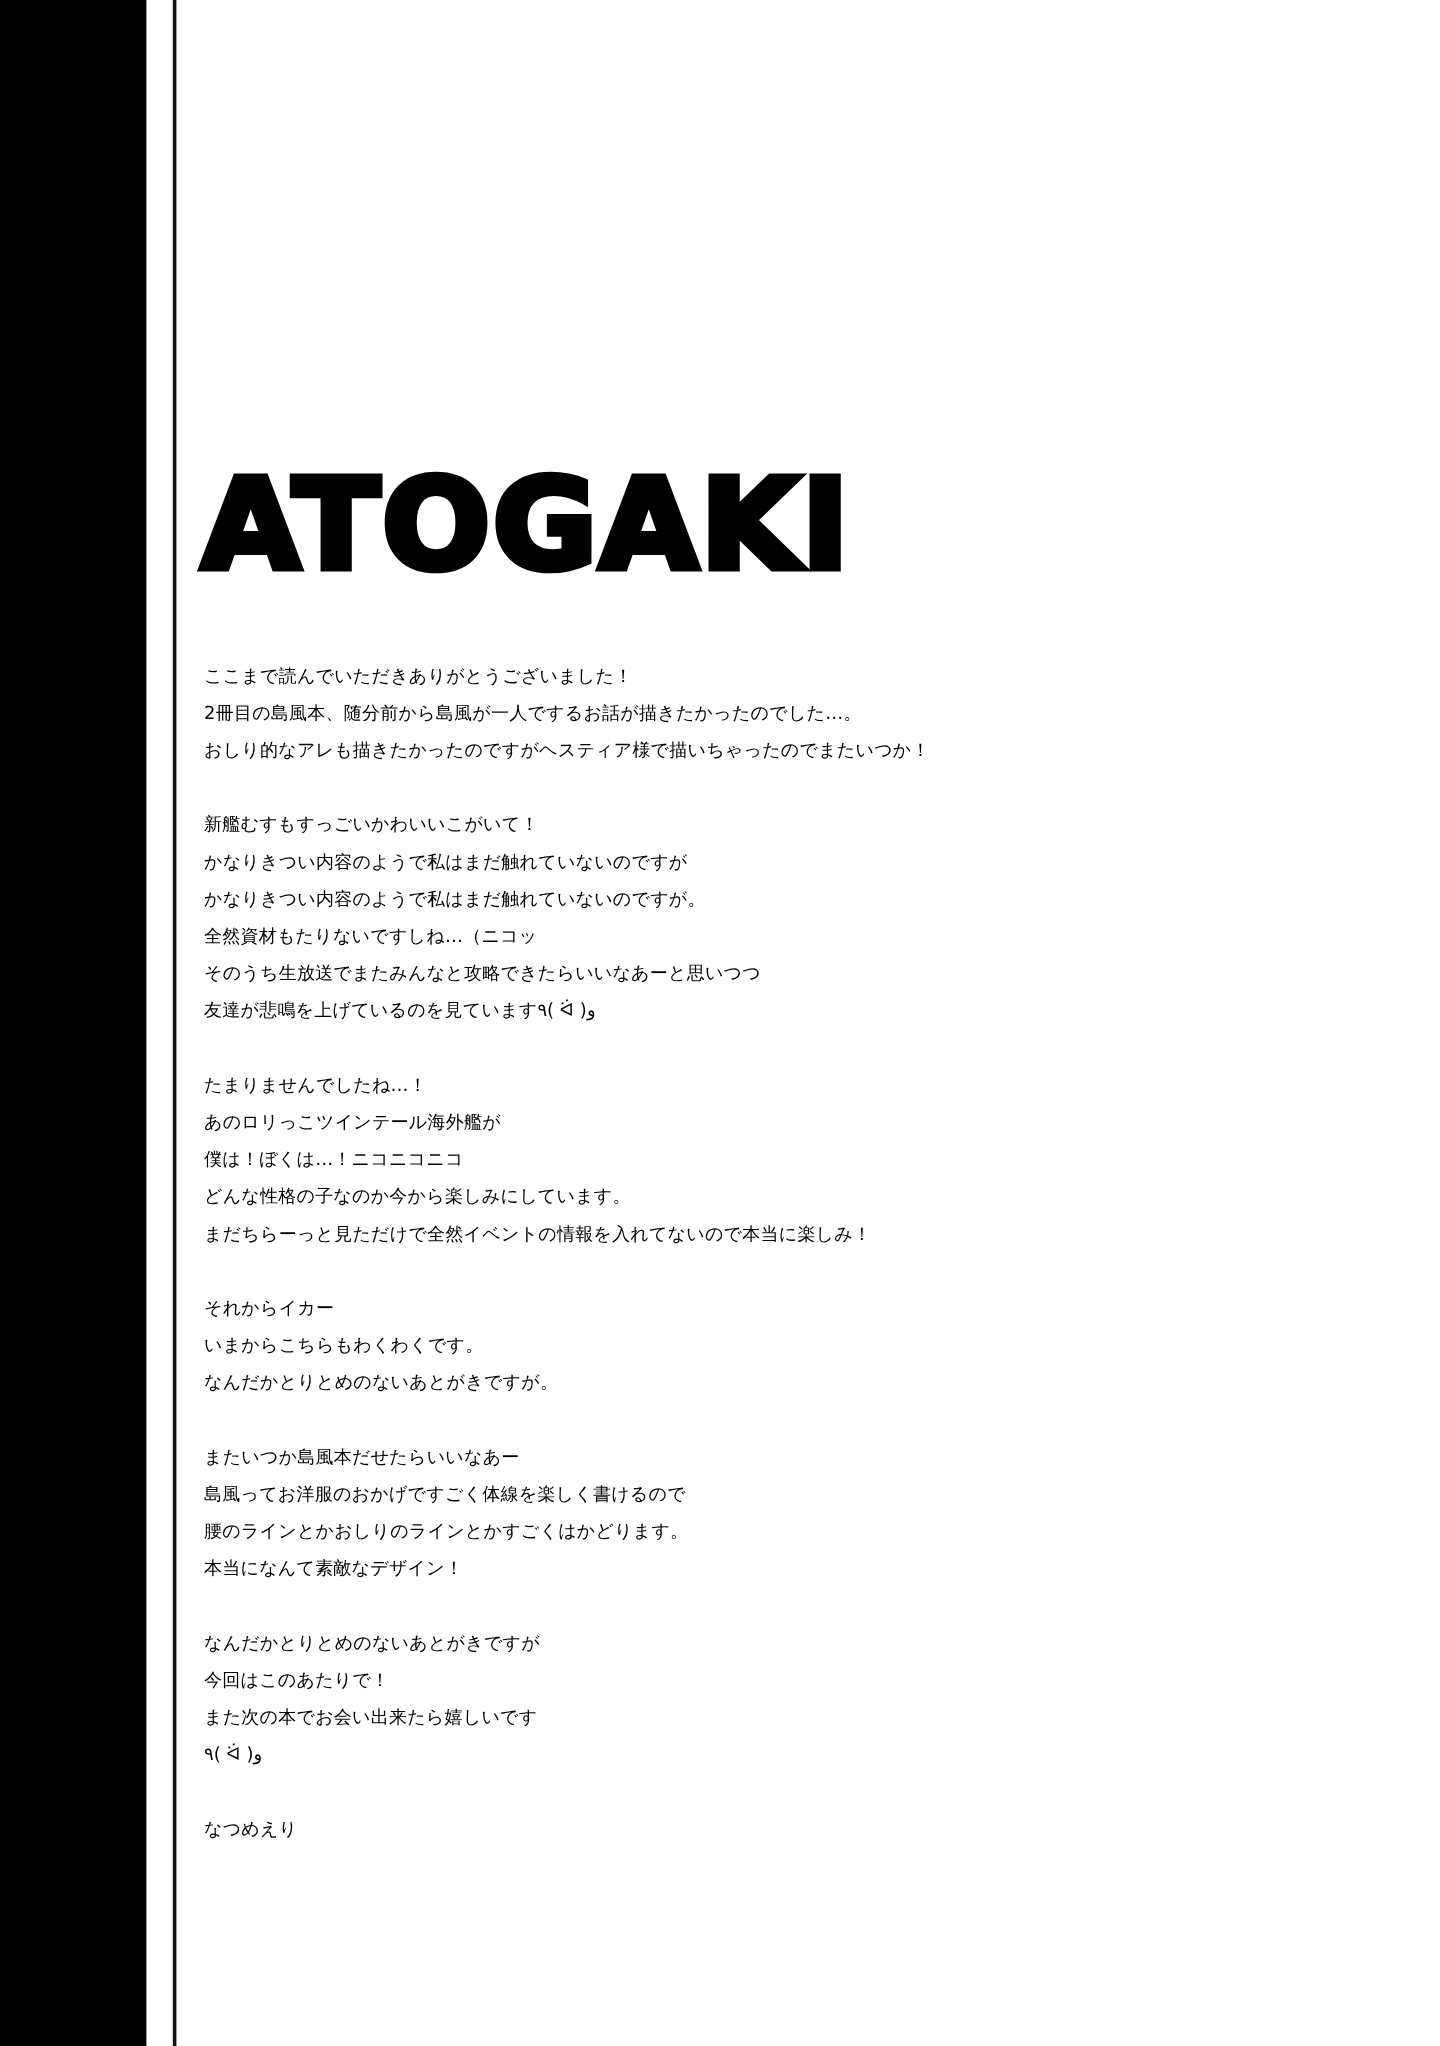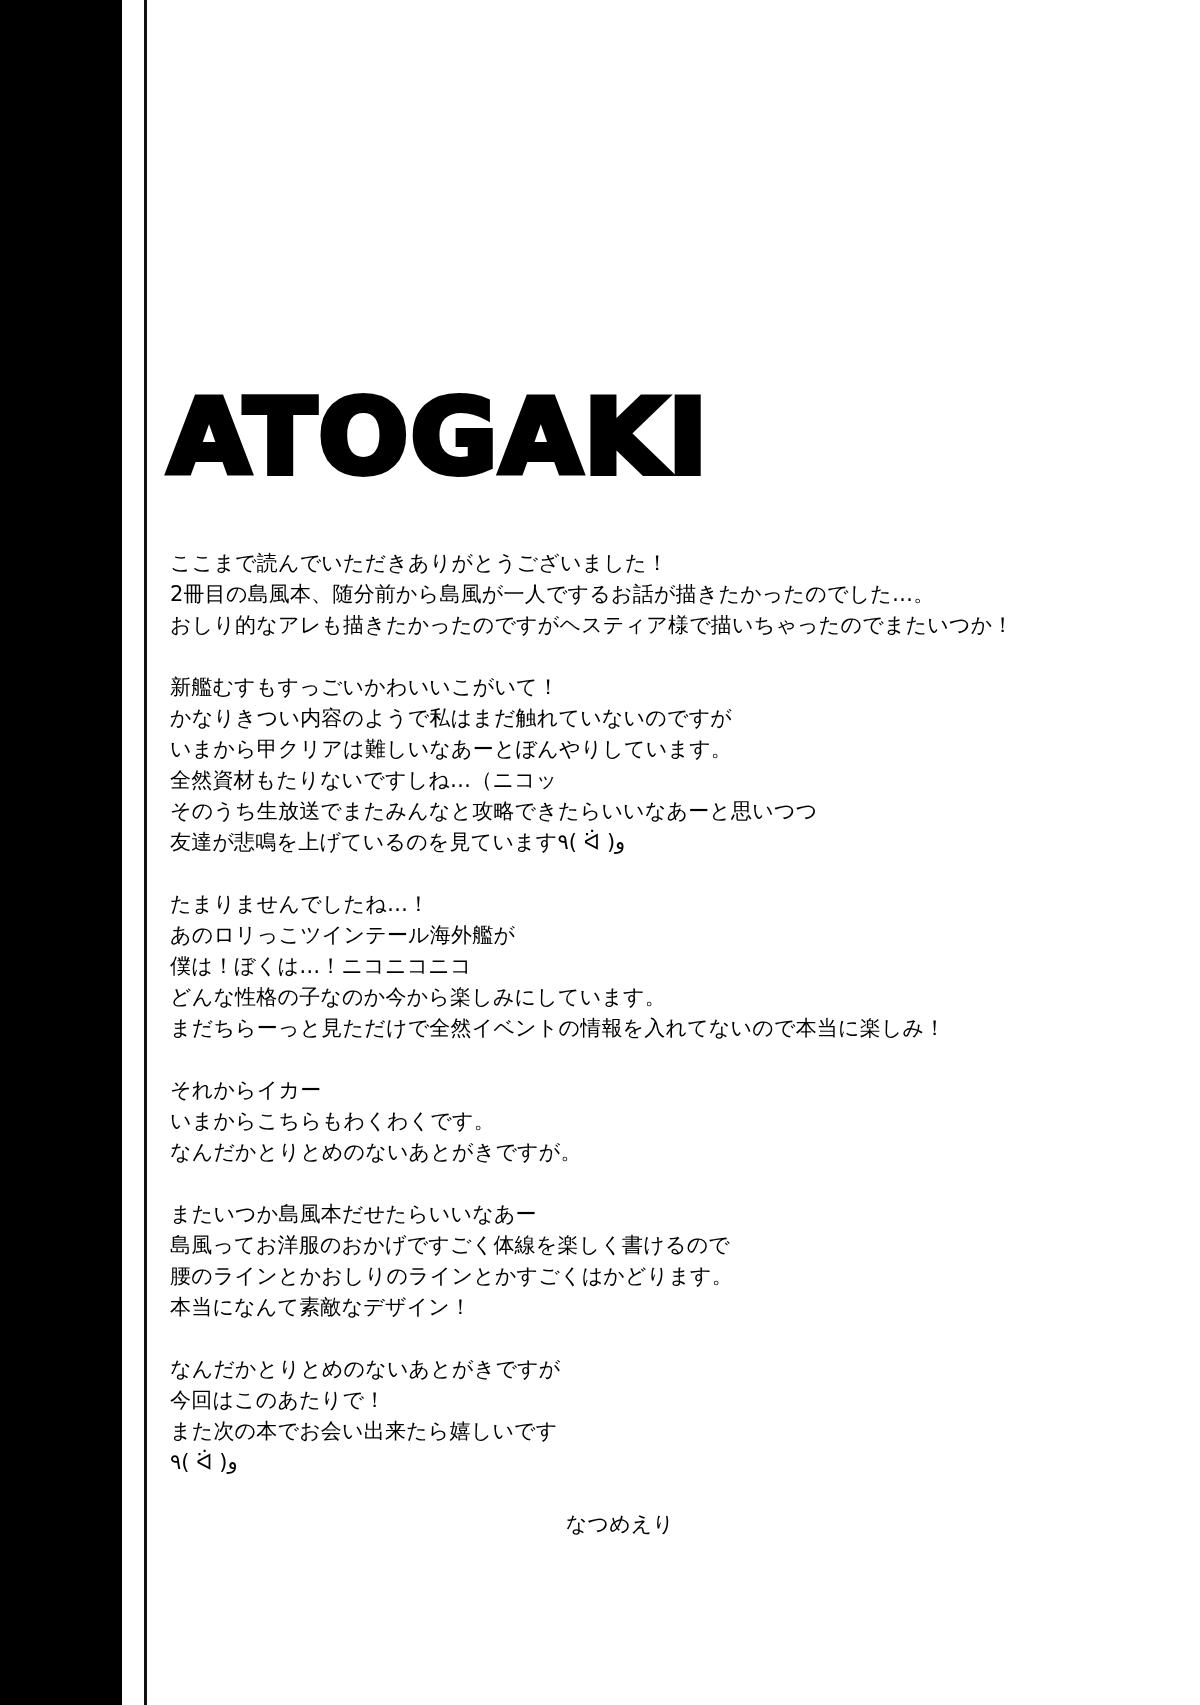--- a/index.html
+++ b/index.html
@@ -57,37 +57,36 @@
     -webkit-text-stroke: 6px #000000;
     transform: scaleX(1.02);
     transform-origin: left top;
   }
   .body-text {
     position: absolute;
     left: 2px;
     top: 548px;
     width: 900px;
     color: #000000;
-    font-size: 21px;
+    font-size: 15px;
     line-height: 31px;
     letter-spacing: 0.2px;
   }
   .para {
     margin: 0 0 31px 0;
   }
   .para:last-child {
     margin-bottom: 0;
   }
   .line {
     display: block;
     white-space: pre;
   }
   .sig {
     margin-top: 31px;
-    text-align: center;
   }
 </style>
 </head>
 <body>
 
 <div class="page">
 
   <div class="left-band"></div>
   <div class="gutter-rule"></div>
 
@@ -99,21 +98,21 @@
 
       <p class="para">
         <span class="line">ここまで読んでいただきありがとうございました！</span>
         <span class="line">2冊目の島風本、随分前から島風が一人でするお話が描きたかったのでした…。</span>
         <span class="line">おしり的なアレも描きたかったのですがヘスティア様で描いちゃったのでまたいつか！</span>
       </p>
 
       <p class="para">
         <span class="line">新艦むすもすっごいかわいいこがいて！</span>
         <span class="line">かなりきつい内容のようで私はまだ触れていないのですが</span>
-        <span class="line">いまから甲クリアは難しいなあーとぼんやりしています。</span>
+        <span class="line">かなりきつい内容のようで私はまだ触れていないのですが。</span>
         <span class="line">全然資材もたりないですしね…（ニコッ</span>
         <span class="line">そのうち生放送でまたみんなと攻略できたらいいなあーと思いつつ</span>
         <span class="line">友達が悲鳴を上げているのを見ています٩( ᐛ )و</span>
       </p>
 
       <p class="para">
         <span class="line">たまりませんでしたね…！</span>
         <span class="line">あのロリっこツインテール海外艦が</span>
         <span class="line">僕は！ぼくは…！ニコニコニコ</span>
         <span class="line">どんな性格の子なのか今から楽しみにしています。</span>

